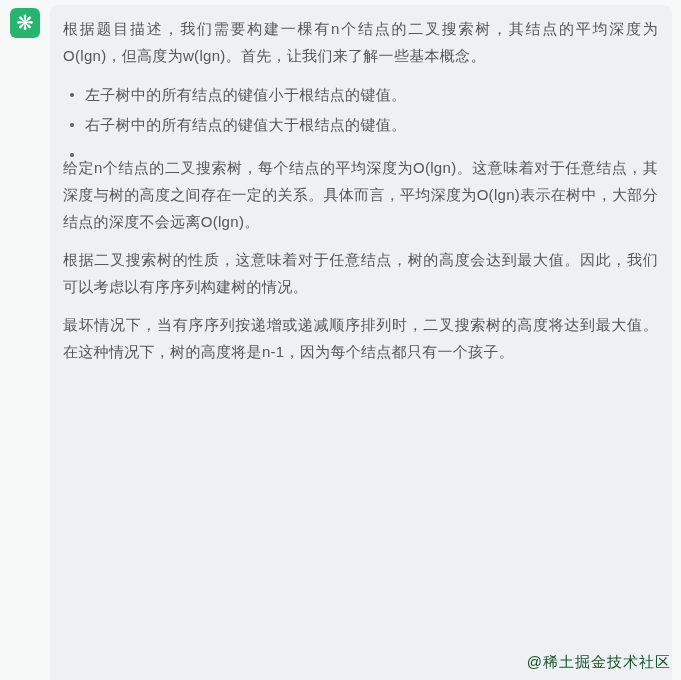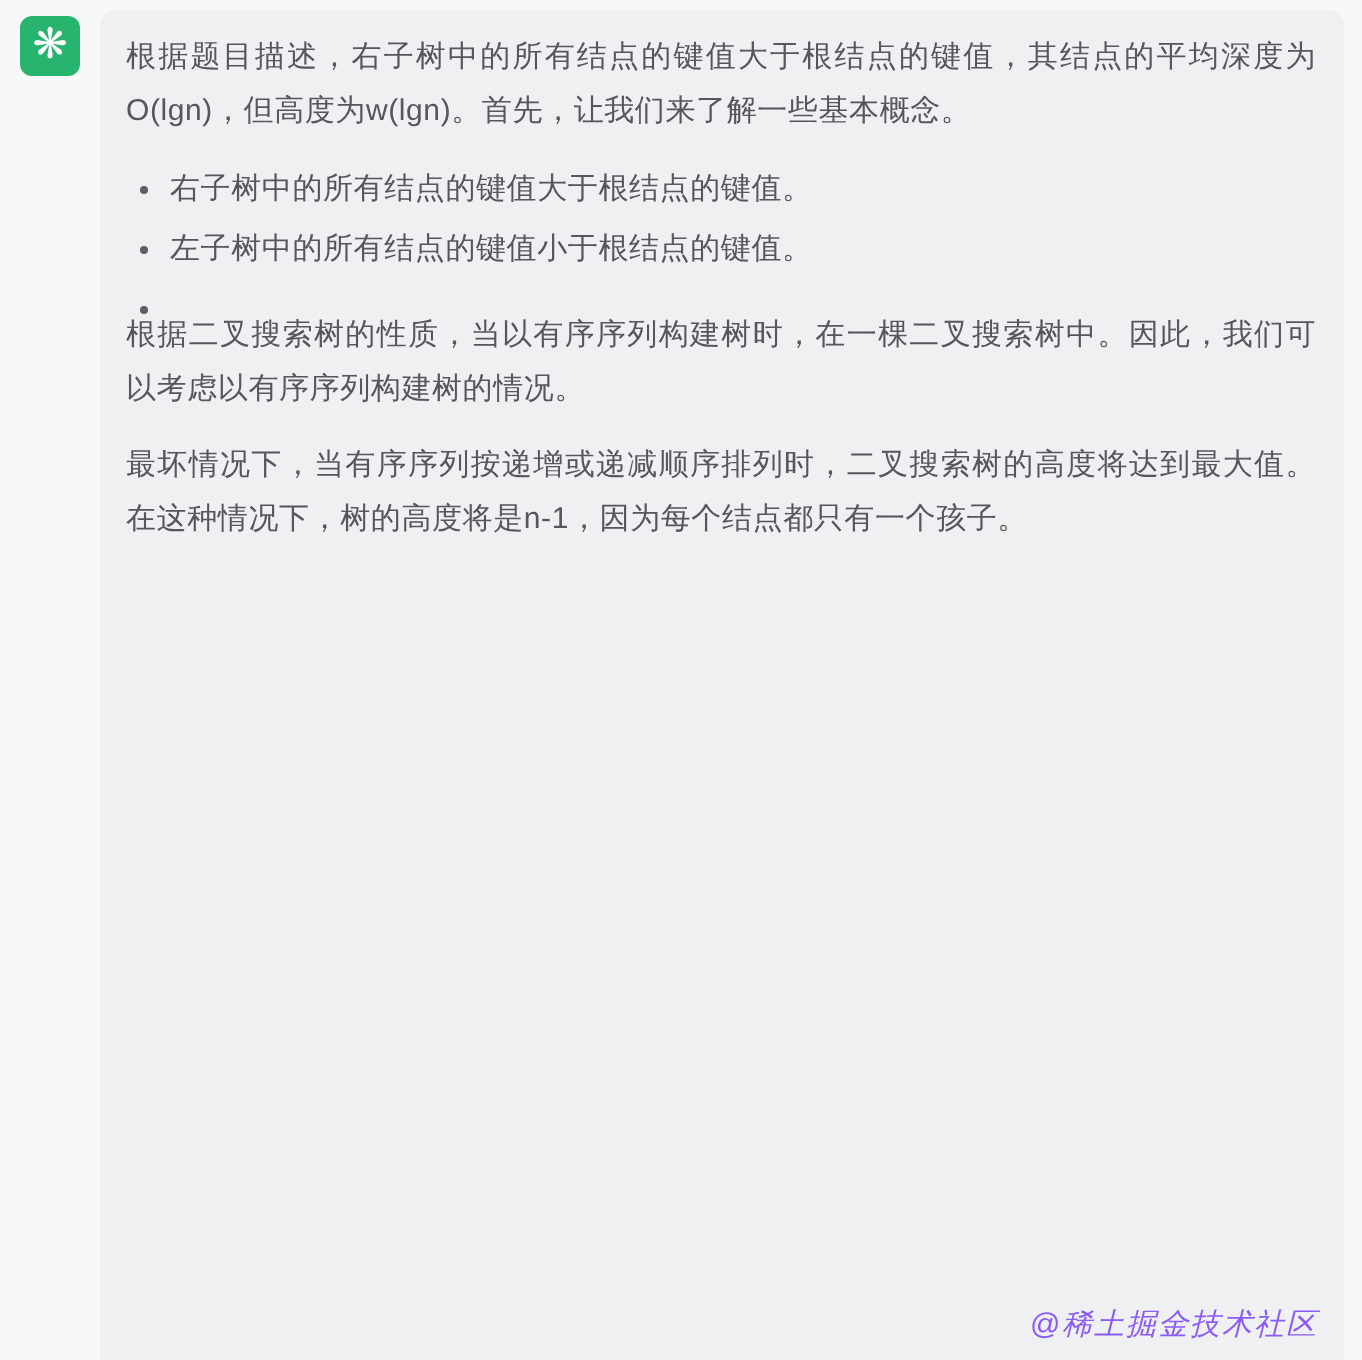--- a/index.html
+++ b/index.html
@@ -60,51 +60,51 @@
     position: absolute;
     left: 0;
     top: 13px;
     width: 4px;
     height: 4px;
     border-radius: 50%;
     background: #5a5d61;
   }
   .watermark {
     position: absolute;
-    right: 22px;
+    right: 10px;
     top: 653px;
     font-size: 15px;
-    color: #8b5cf6;
+    color: #14532d;
     letter-spacing: 1px;
     white-space: nowrap;
-    font-style: italic;
   }
 </style>
 </head>
 <body>
 
 <div class="avatar">
   <span class="avatar-glyph">❋</span>
 </div>
 
 <div class="bubble">
-  <p>根据题目描述，右子树中的所有结点的键值大于根结点的键值，其结点的平均深度为O(lgn)，但高度为w(lgn)。首先，让我们来了解一些基本概念。</p>
+  <p>根据题目描述，我们需要构建一棵有n个结点的二叉搜索树，其结点的平均深度为O(lgn)，但高度为w(lgn)。首先，让我们来了解一些基本概念。</p>
 
   <ul>
+    <li>
+      <span class="bullet-dot"></span>
+      <span>左子树中的所有结点的键值小于根结点的键值。</span>
+    </li>
     <li>
       <span class="bullet-dot"></span>
       <span>右子树中的所有结点的键值大于根结点的键值。</span>
     </li>
     <li>
       <span class="bullet-dot"></span>
-      <span>左子树中的所有结点的键值小于根结点的键值。</span>
-    </li>
-    <li>
-      <span class="bullet-dot"></span>
     </li>
   </ul>
 
-  <p>根据二叉搜索树的性质，当以有序序列构建树时，在一棵二叉搜索树中。因此，我们可以考虑以有序序列构建树的情况。</p>
+  <p>给定n个结点的二叉搜索树，每个结点的平均深度为O(lgn)。这意味着对于任意结点，其深度与树的高度之间存在一定的关系。具体而言，平均深度为O(lgn)表示在树中，大部分结点的深度不会远离O(lgn)。</p>
+  <p>根据二叉搜索树的性质，这意味着对于任意结点，树的高度会达到最大值。因此，我们可以考虑以有序序列构建树的情况。</p>
   <p>最坏情况下，当有序序列按递增或递减顺序排列时，二叉搜索树的高度将达到最大值。在这种情况下，树的高度将是n-1，因为每个结点都只有一个孩子。</p>
 
 </div>
 
 <div class="watermark">@稀土掘金技术社区</div>
 
 </body></html>

